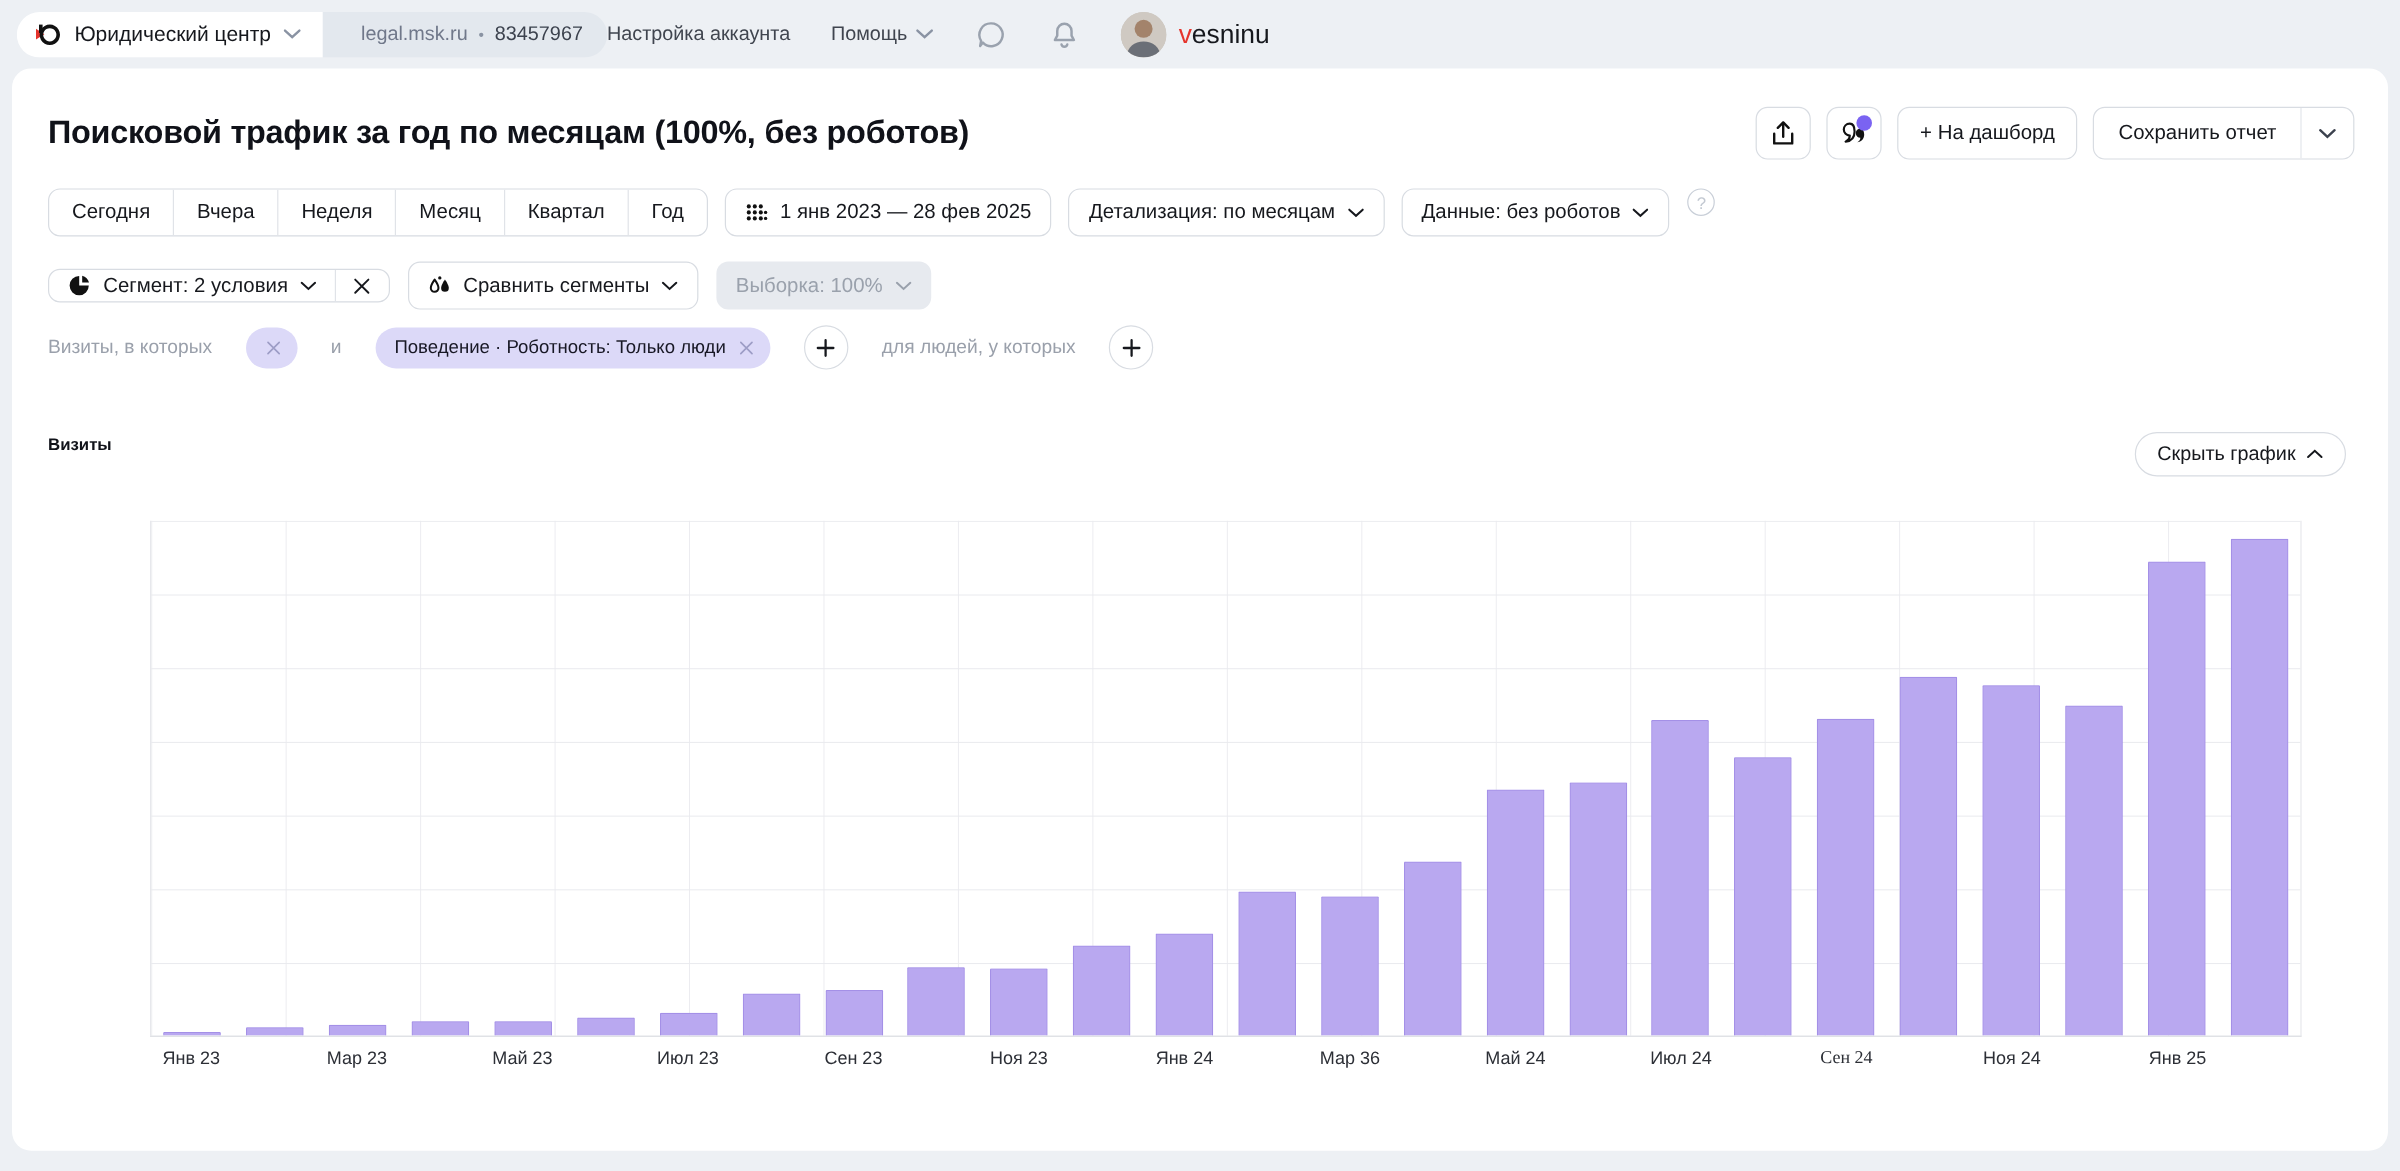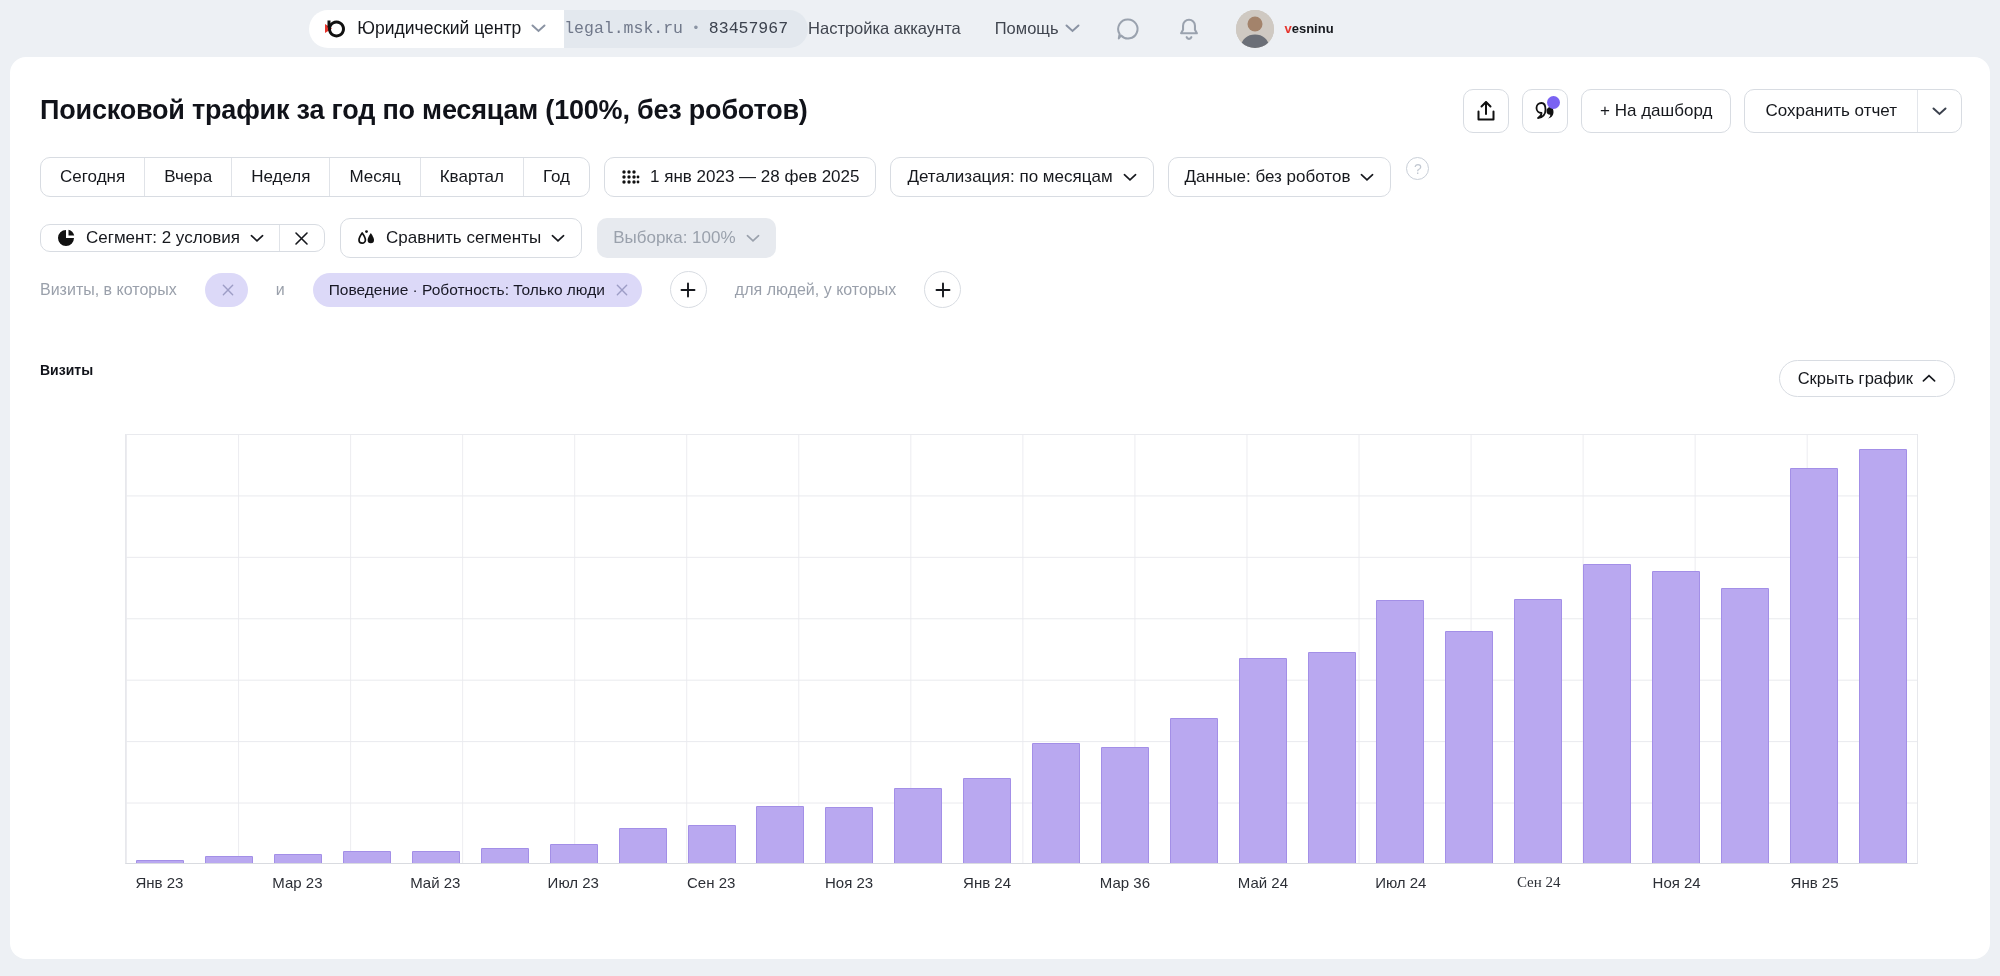--- a/index.html
+++ b/index.html
@@ -2,34 +2,34 @@
 <html><head>
 <meta charset="utf-8">
 <style>
   * { margin:0; padding:0; box-sizing:border-box; }
   html,body { width:2000px; height:976px; }
   body {
     font-family:"Liberation Sans","DejaVu Sans",sans-serif;
     background:#edf0f4; color:#16181d; overflow:hidden; position:relative;
   }
   
-  .topbar { position:absolute; left:0; top:0; width:1663px; height:57px; display:flex; align-items:center; justify-content:center; padding:0 34px 0 14px; }
+  .topbar { position:absolute; left:0; top:0; width:1663px; height:57px; display:flex; align-items:center; justify-content:flex-start; padding:0 34px 0 14px; }
   .project-group { display:flex; align-items:stretch; height:38px; border-radius:19px; overflow:hidden; }
   .project-pill { background:#fff; display:flex; align-items:center; gap:10px; padding:0 18px 0 14px; }
   .project-name { font-size:17.5px; font-weight:500; color:#16181d; }
-  .site-info { background:#e3e8ee; display:flex; align-items:center; gap:9px; padding:0 20px 0 0; font-size:16.5px;font-family:Liberation Mono, monospace; }
+  .site-info { background:#e3e8ee; display:flex; align-items:center; gap:9px; padding:0 20px 0 32px; font-size:16.5px; }
   .site-domain { color:#70788a; }
   .site-dot { color:#8a93a3; font-size:13px; }
   .site-counter { color:#3c424e; }
   .logo { display:flex; align-items:center; }
   .topbar-right { display:flex; align-items:center; gap:34px; }
   .topbar-link { font-size:16.5px; color:#40454f; display:flex; align-items:center; gap:7px; cursor:pointer; }
   .icon-btn { display:flex; align-items:center; justify-content:center; cursor:pointer; }
   .avatar { width:38px; height:38px; border-radius:50%; overflow:hidden; background:#c9c4bd; display:flex; align-items:flex-end; justify-content:center; }
-  .username { font-size:13px; font-weight:700; color:#16181d; }
+  .username { font-size:22px; font-weight:400; color:#16181d; }
   .username::first-letter { color:#e5342c; }
   .user-cluster { display:flex; align-items:center; gap:10px; }
   
   .card { position:absolute; left:10px; top:57px; width:1980px; height:902px; background:#fff; border-radius:16px; }
   .page-title { position:absolute; left:30px; top:38px; font-size:27px; font-weight:600; letter-spacing:-0.2px; color:#101219; }
   .title-actions { position:absolute; right:28px; top:32px; display:flex; align-items:center; gap:13px; }
   .sq-btn { width:46px; height:44px; border:1px solid #d8dce2; border-radius:10px; background:#fff; display:flex; align-items:center; justify-content:center; position:relative; cursor:pointer; }
   .badge-dot { position:absolute; top:6px; right:7px; width:13px; height:13px; border-radius:50%; background:#7a63f2; }
   .btn { height:44px; border:1px solid #d8dce2; border-radius:10px; background:#fff; display:flex; align-items:center; gap:9px; padding:0 18px; font-size:17px; color:#16181d; cursor:pointer; white-space:nowrap; }
   .split-btn { display:flex; align-items:stretch; height:44px; border:1px solid #d8dce2; border-radius:10px; background:#fff; overflow:hidden; }

